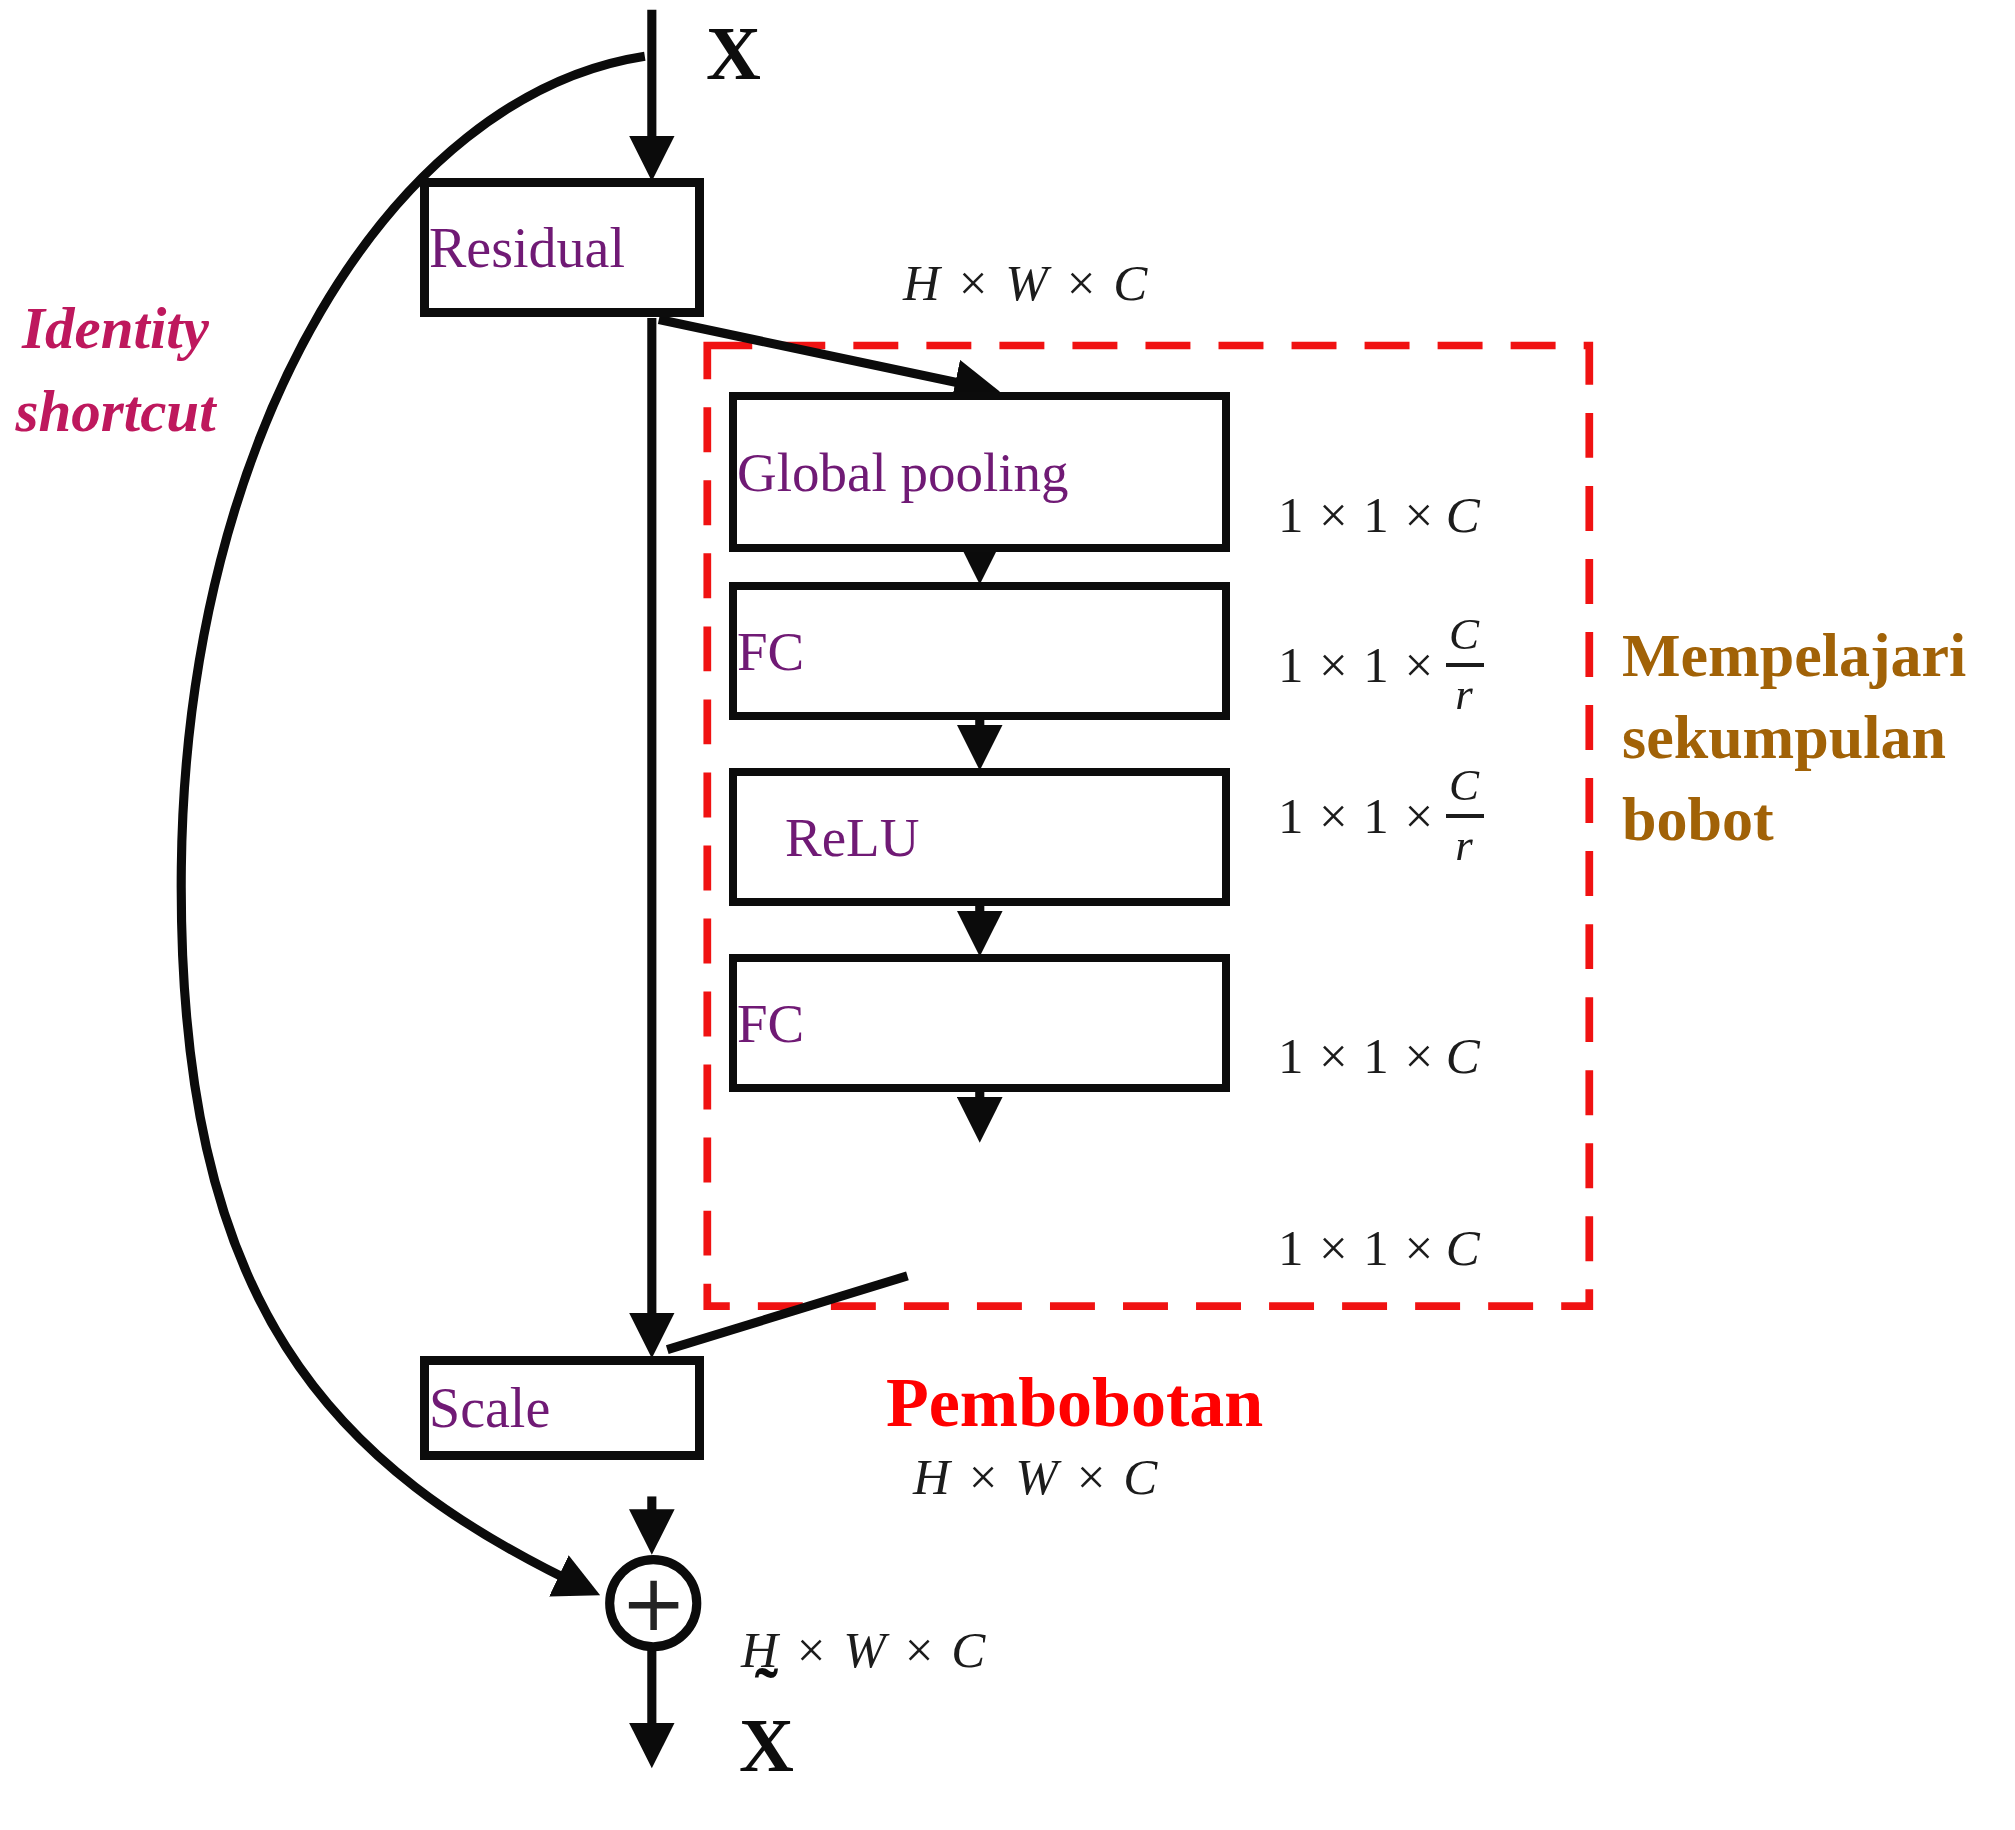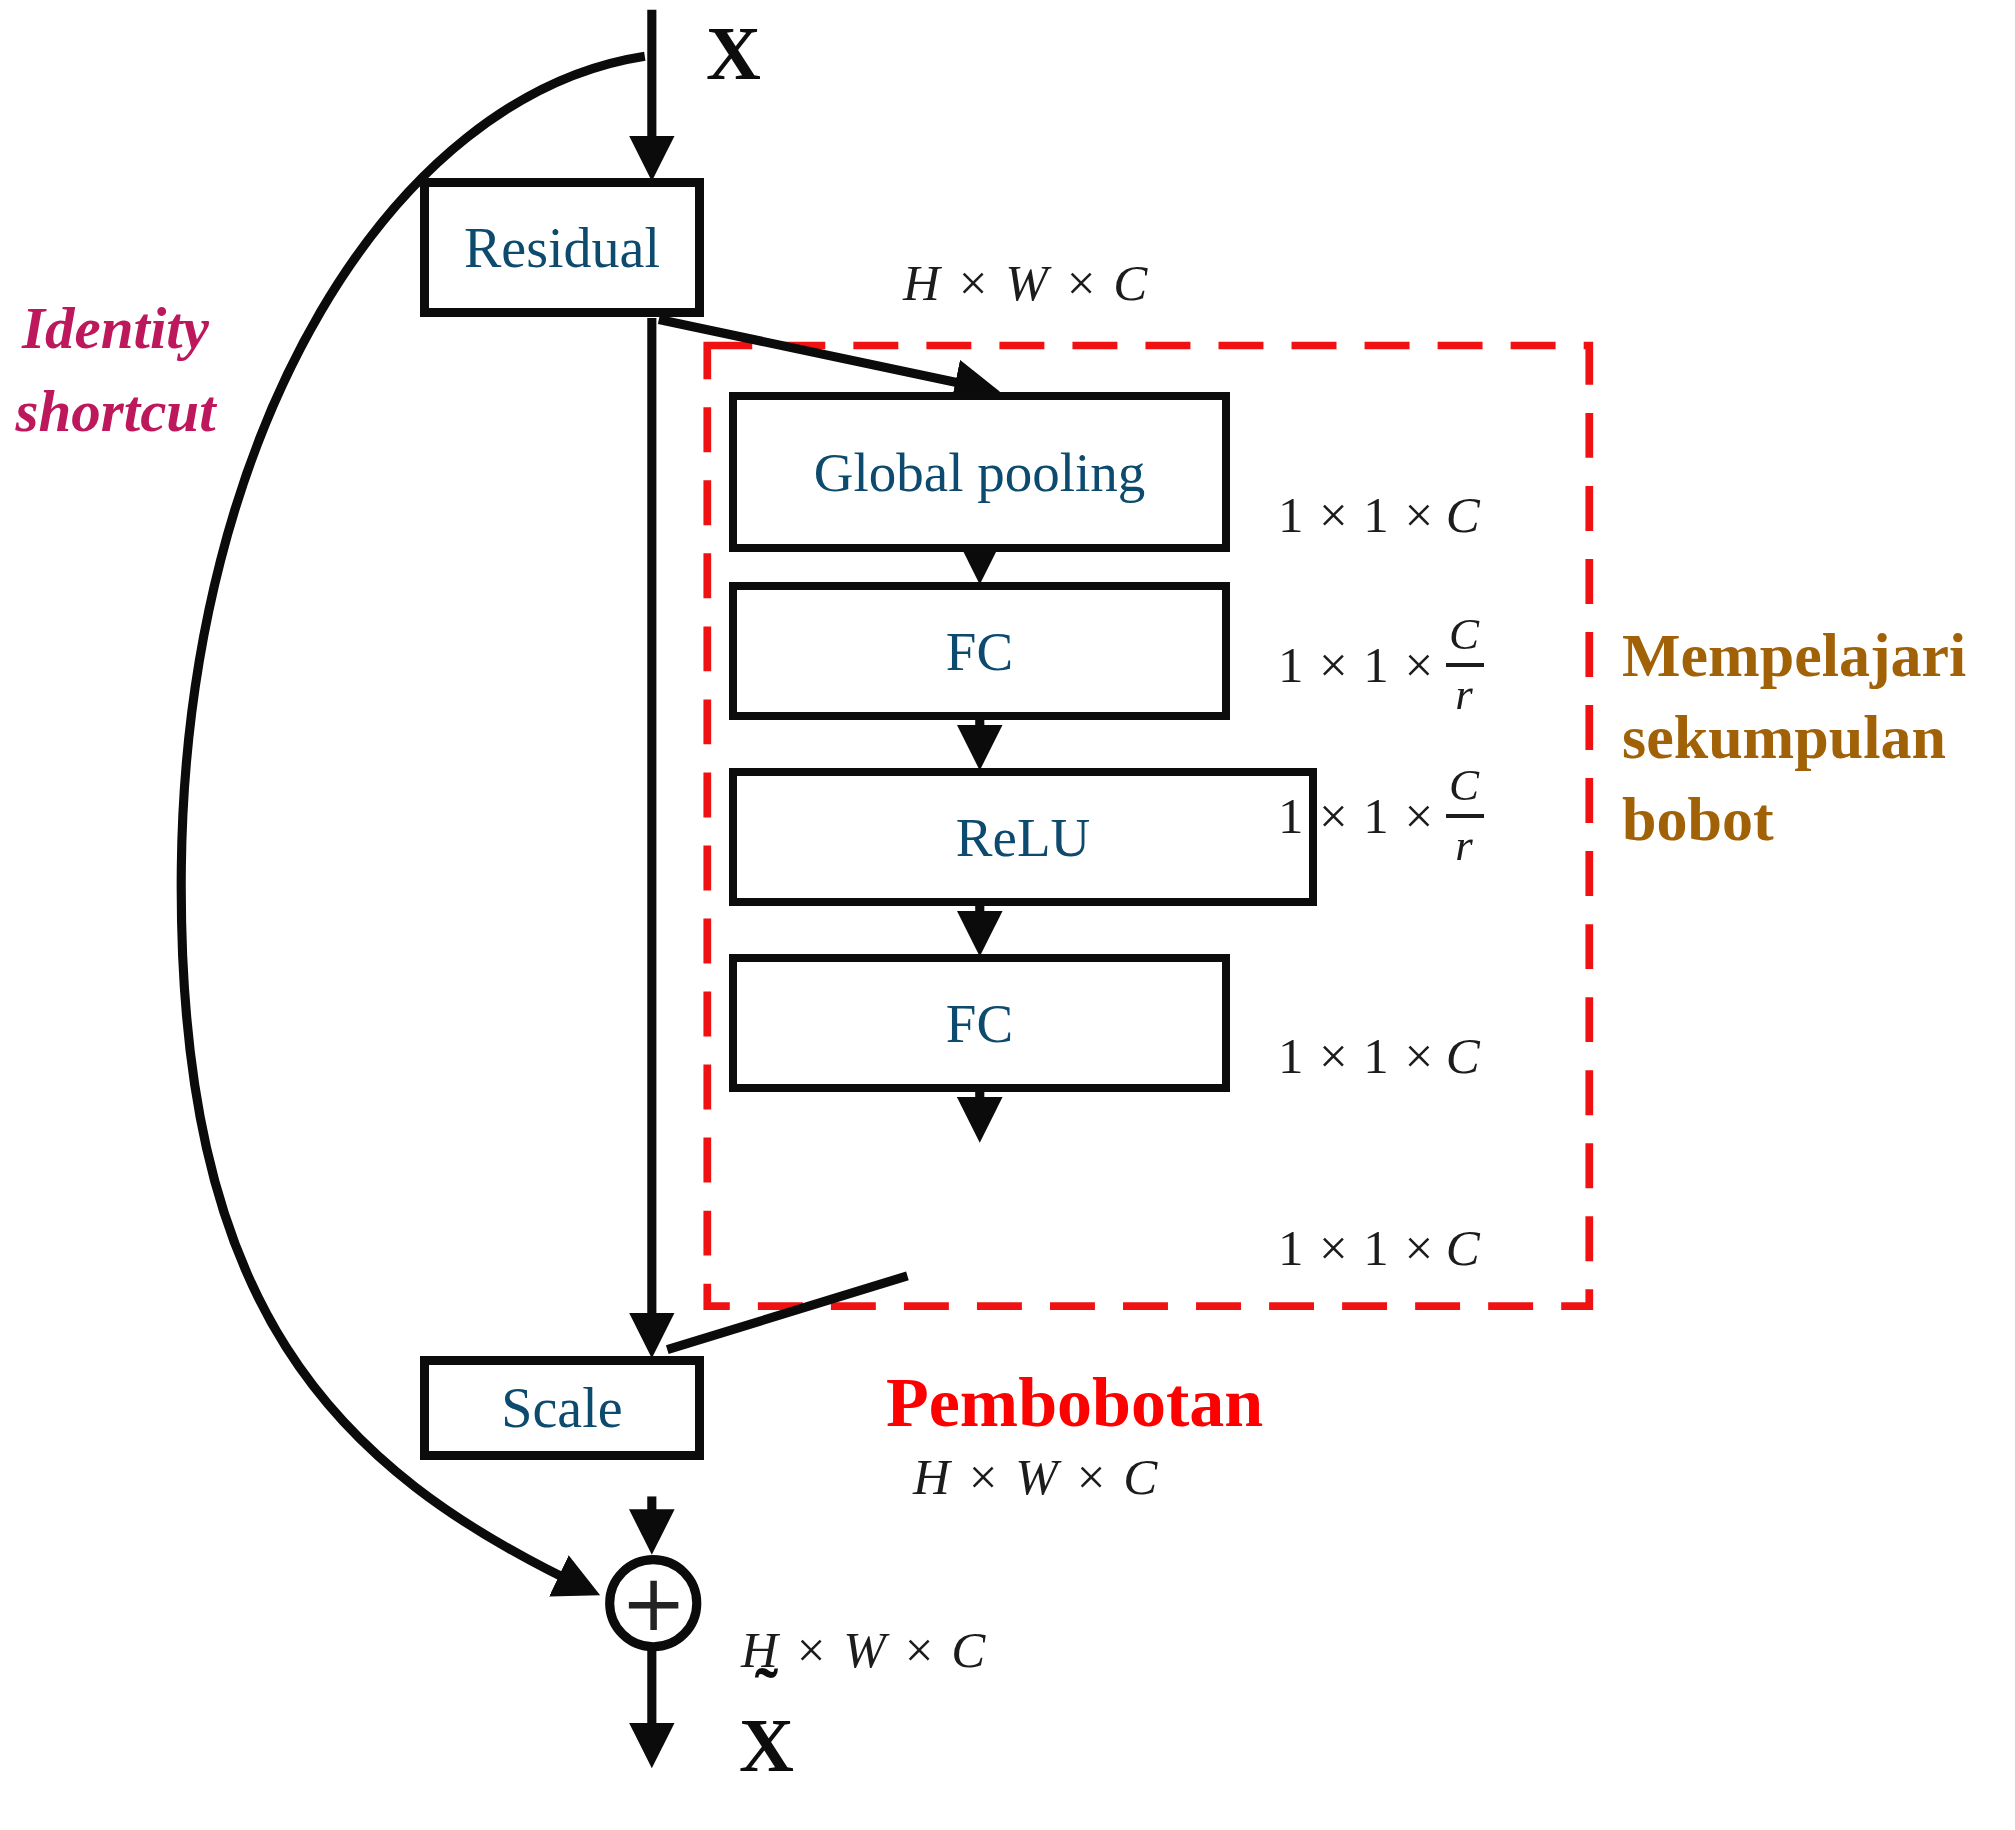--- a/index.html
+++ b/index.html
@@ -13,32 +13,31 @@
     overflow: hidden;
   }
   .layer-svg { position: absolute; left: 0; top: 0; z-index: 1; }
   .box {
     position: absolute;
     box-sizing: border-box;
     background: #ffffff;
     border: 8.4px solid #0c0c0c;
     display: flex;
     align-items: center;
-    justify-content: center;
     font-size: 55px;
-    color: #0c4a6e;
+    color: #701a75;
     z-index: 2;
     white-space: nowrap;
   }
   .box.outer { border-width: 9px; font-size: 56px; }
   #box-residual { left: 420px; top: 178px;  width: 284px; height: 139px; }
   #box-scale    { left: 420px; top: 1356px; width: 284px; height: 104px; }
   #box-gp       { left: 729px; top: 392px;  width: 501px; height: 160px; }
   #box-fc1      { left: 729px; top: 582px;  width: 501px; height: 138px; }
-  #box-relu     { left: 729px; top: 768px; width: 588px; height: 138px; }
+  #box-relu     { left: 729px; top: 768px; width: 501px; height: 138px; padding-left: 48px; }
   #box-fc2      { left: 729px; top: 954px; width: 501px; height: 138px; }
   #box-sigmoid  { left: 729px; top: 1140px; width: 501px; height: 136px; }
 
   .dim {
     position: absolute;
     z-index: 2;
     font-size: 51px;
     color: #1c1c1c;
     white-space: nowrap;
     letter-spacing: 1.4px;

